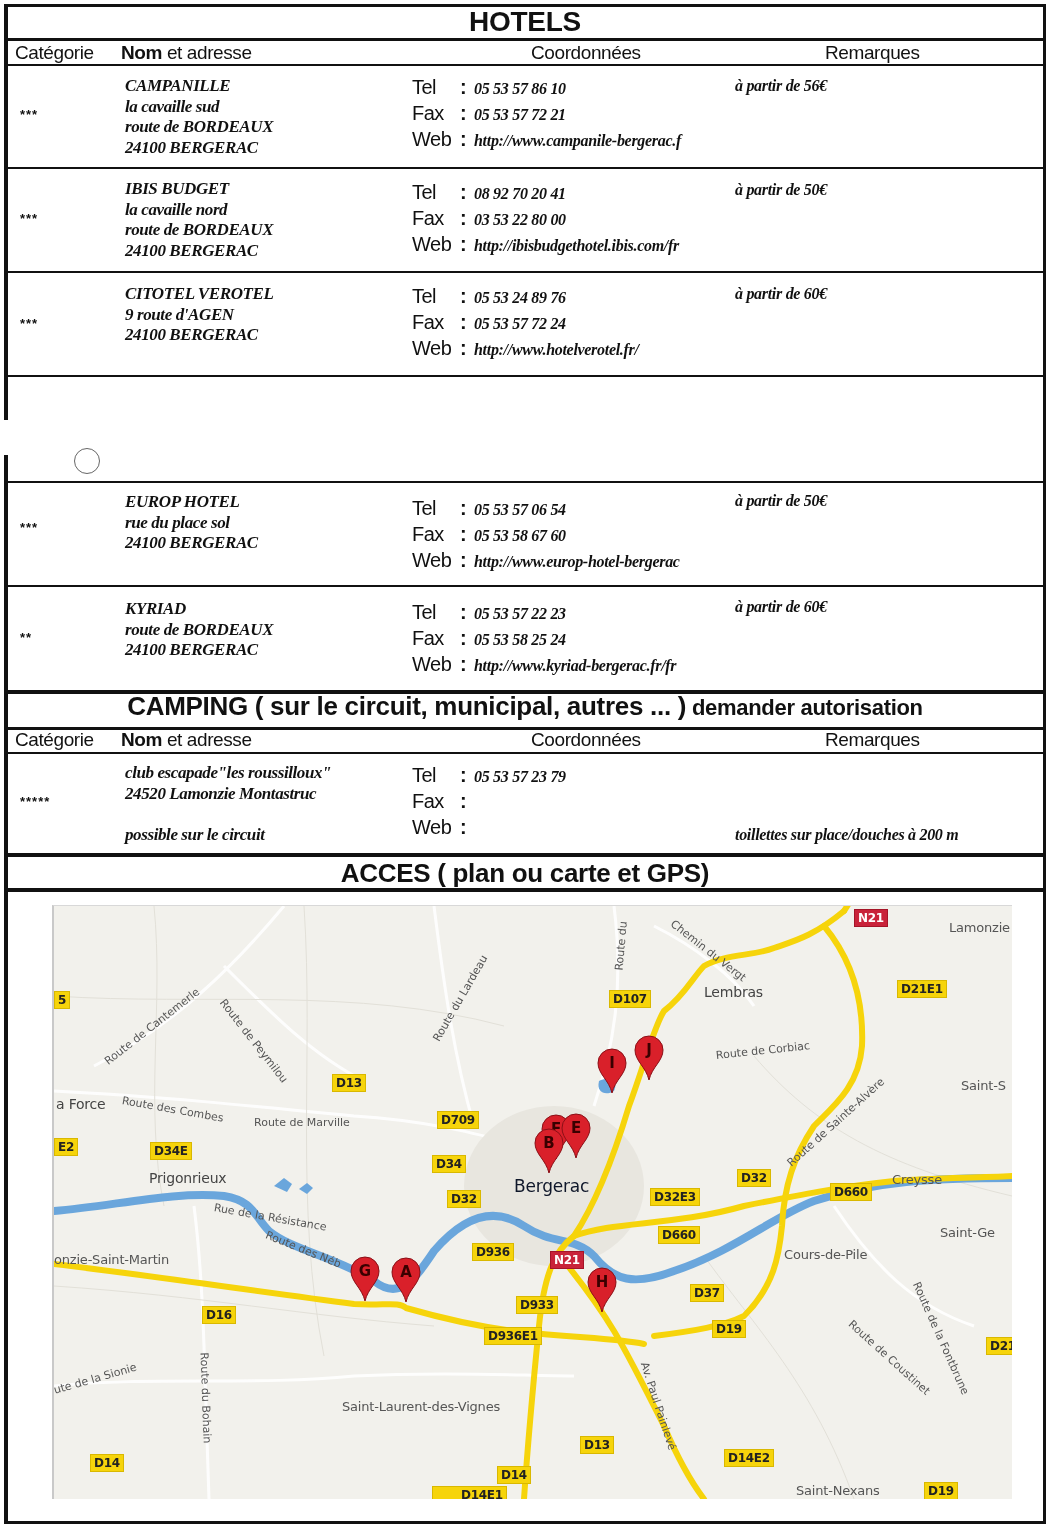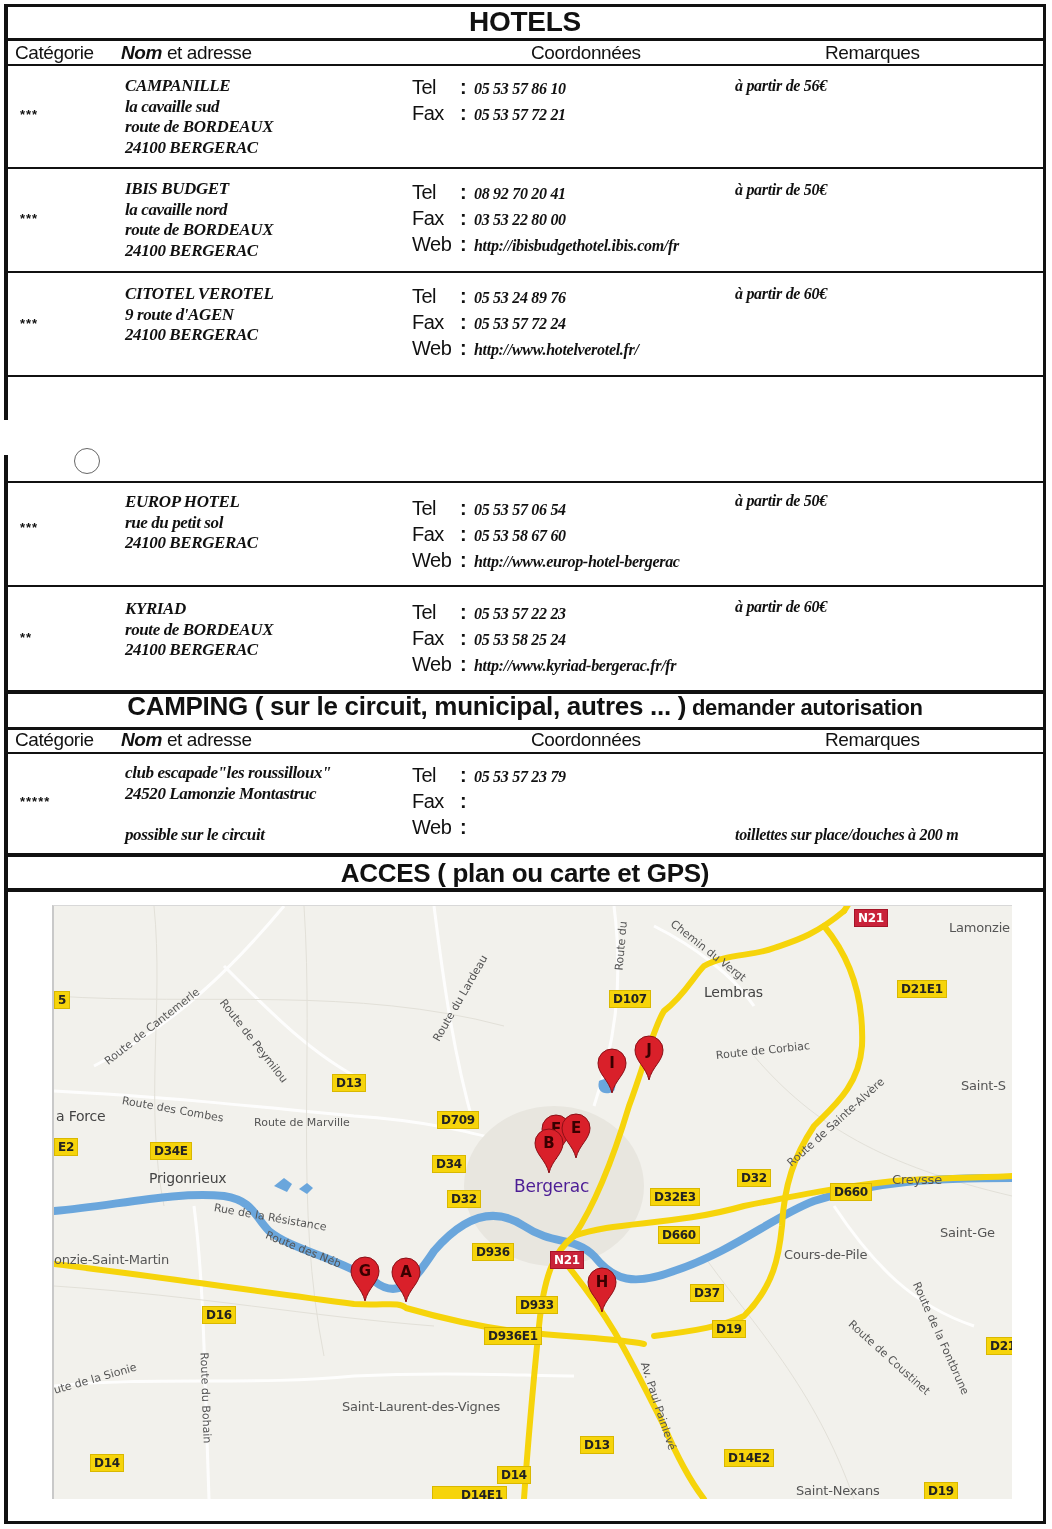--- a/index.html
+++ b/index.html
@@ -1,35 +1,35 @@
 <!DOCTYPE html>
 <html><head>
 <meta charset="utf-8">
 <style>
   html, body { margin: 0; padding: 0; background: #ffffff; }
   body { width: 1052px; height: 1529px; position: relative; overflow: hidden; font-family: "Liberation Sans", sans-serif; color: #111; }
   .frame { position: absolute; left: 4px; top: 4px; width: 1042px; height: 1520px; border: 3px solid #111; border-left-width: 4px; box-sizing: border-box; }
   .hline { position: absolute; left: 4px; width: 1042px; background: #111; }
   .sect-title { position: absolute; left: 4px; width: 1042px; text-align: center; font-weight: bold; font-family: "Liberation Sans", sans-serif; letter-spacing: -0.3px; }
   .colhead { position: absolute; font-size: 19px; font-family: "Liberation Sans", sans-serif; letter-spacing: -0.4px; }
-  .colhead b { font-weight: bold; font-style: italic; }
+  .colhead b { font-weight: bold; }
   .row { position: absolute; left: 4px; width: 1042px; }
   .cat { position: absolute; left: 16px; font-size: 13px; font-weight: bold; letter-spacing: 1px; }
   .name { position: absolute; left: 121px; font-family: "Liberation Serif", serif; font-style: italic; font-weight: bold; font-size: 17px; line-height: 20.5px; letter-spacing: -0.4px; }
   .coord { position: absolute; left: 408px; font-size: 20px; line-height: 24px; }
   .coord .lbl { display: inline-block; width: 48px; font-family: "Liberation Sans", sans-serif; letter-spacing: -0.5px; }
   .coord .colon { display: inline-block; width: 14px; font-weight: bold; }
   .coord .val { font-family: "Liberation Serif", serif; font-style: italic; font-weight: bold; font-size: 16px; letter-spacing: -0.3px; }
   .rem { position: absolute; left: 731px; font-family: "Liberation Serif", serif; font-style: italic; font-weight: bold; font-size: 16px; letter-spacing: -0.3px; }
   .map { position: absolute; left: 52px; top: 905px; width: 958px; height: 593px; background: #f2f1ec; overflow: hidden; border-left: 2px solid #c9c9c9; border-top: 1px solid #d8d8d8; }
   .map svg { position: absolute; left: 0; top: 0; }
   .road-label { position: absolute; background: #f6d40b; color: #222; font-weight: bold; font-size: 12px; padding: 1px 3px; border: 1px solid #d9b800; font-family: "DejaVu Sans", sans-serif; letter-spacing: -0.3px; line-height: 14px; }
   .road-label.nat { background: #c9233a; color: #fff; border-color: #a51428; }
   .place { position: absolute; font-size: 13px; color: #555; font-family: "DejaVu Sans", sans-serif; white-space: nowrap; letter-spacing: -0.2px; }
-  .place.big { font-size: 17px; color: #4c1d95; font-weight: 500; }
+  .place.big { font-size: 17px; color: #0f172a; font-weight: 500; }
   .place.town { font-size: 14px; color: #444; }
   .street { position: absolute; font-size: 11px; color: #555; font-family: "DejaVu Sans", sans-serif; white-space: nowrap; transform-origin: left center; }
   .marker { position: absolute; width: 30px; height: 46px; }
   .marker .pin-label { position: absolute; left: 0; top: 6px; width: 30px; text-align: center; font-weight: bold; font-size: 15px; color: #3a0000; font-family: "DejaVu Sans", sans-serif; }
   .scan-circle { position: absolute; left: 74px; top: 448px; width: 24px; height: 24px; border: 1px solid #666; border-radius: 50%; }
   .left-gap { position: absolute; left: 0; top: 420px; width: 8px; height: 35px; background: #fff; }
 </style>
 </head>
 <body>
 
@@ -48,20 +48,21 @@
   <div class="cat" style="top:41px;">***</div>
   <div class="name" style="top:10px;">
     <div>CAMPANILLE</div>
     <div>la cavaille sud</div>
     <div>route de BORDEAUX</div>
     <div>24100 BERGERAC</div>
   </div>
   <div class="coord" style="top:9px;">
     <div><span class="lbl">Tel</span><span class="colon">:</span><span class="val">05 53 57 86 10</span></div>
     <div><span class="lbl">Fax</span><span class="colon">:</span><span class="val">05 53 57 72 21</span></div>
+    <div><span class="lbl">Web</span><span class="colon">:</span><span class="val">http://www.campanile-bergerac.f</span></div>
   </div>
   <div class="rem" style="top:11px;">à partir de 56€</div>
 </div>
 <div class="hline" style="top:167px;height:2px;"></div>
 
 <div class="row" style="top:169px;height:102px;">
   <div class="cat" style="top:42px;">***</div>
   <div class="name" style="top:10px;">
     <div>IBIS BUDGET</div>
     <div>la cavaille nord</div>
@@ -94,21 +95,21 @@
 <div class="hline" style="top:375px;height:2px;"></div>
 
 <div class="left-gap"></div>
 <div class="scan-circle"></div>
 <div class="hline" style="top:481px;height:2px;"></div>
 
 <div class="row" style="top:483px;height:102px;">
   <div class="cat" style="top:37px;">***</div>
   <div class="name" style="top:9px;">
     <div>EUROP HOTEL</div>
-    <div>rue du petit sol</div>
+    <div>rue du place sol</div>
     <div>24100 BERGERAC</div>
   </div>
   <div class="coord" style="top:13px;">
     <div><span class="lbl">Tel</span><span class="colon">:</span><span class="val">05 53 57 06 54</span></div>
     <div><span class="lbl">Fax</span><span class="colon">:</span><span class="val">05 53 58 67 60</span></div>
     <div><span class="lbl">Web</span><span class="colon">:</span><span class="val">http://www.europ-hotel-bergerac</span></div>
   </div>
   <div class="rem" style="top:9px;">à partir de 50€</div>
 </div>
 <div class="hline" style="top:585px;height:2px;"></div>
@@ -196,21 +197,21 @@
       <path d="M520 330 C540 300 560 250 575 200 C590 160 600 120 610 105 C630 90 640 70 650 60 C670 48 700 50 720 42 C740 35 760 30 790 5"></path>
       <path d="M790 5 C800 -10 805 -20 810 -30"></path>
       <path d="M770 20 C795 50 810 90 808 140 C805 180 780 200 760 220 C740 250 730 280 728 320 C725 350 720 380 690 410 C670 420 640 425 600 430"></path>
       <path d="M520 330 C560 315 620 320 690 300 C740 290 790 280 840 275 C880 272 920 272 958 270"></path>
       <path d="M510 355 C530 380 545 400 560 425 C575 450 590 480 610 520 C625 555 640 580 650 593"></path>
     </g>
   </svg>
 
   <div class="place big" style="left:460px;top:270px;">Bergerac</div>
   <div class="place town" style="left:95px;top:264px;">Prigonrieux</div>
-  <div class="place town" style="left:2px;top:202px;">a Force</div>
+  <div class="place town" style="left:2px;top:190px;">a Force</div>
   <div class="place town" style="left:650px;top:78px;">Lembras</div>
   <div class="place" style="left:838px;top:266px;">Creysse</div>
   <div class="place" style="left:730px;top:341px;">Cours-de-Pile</div>
   <div class="place" style="left:288px;top:493px;">Saint-Laurent-des-Vignes</div>
   <div class="place" style="left:742px;top:577px;">Saint-Nexans</div>
   <div class="place" style="left:0px;top:346px;">onzie-Saint-Martin</div>
   <div class="place" style="left:895px;top:14px;">Lamonzie</div>
   <div class="place" style="left:907px;top:172px;">Saint-S</div>
   <div class="place" style="left:886px;top:319px;">Saint-Ge</div>
 

